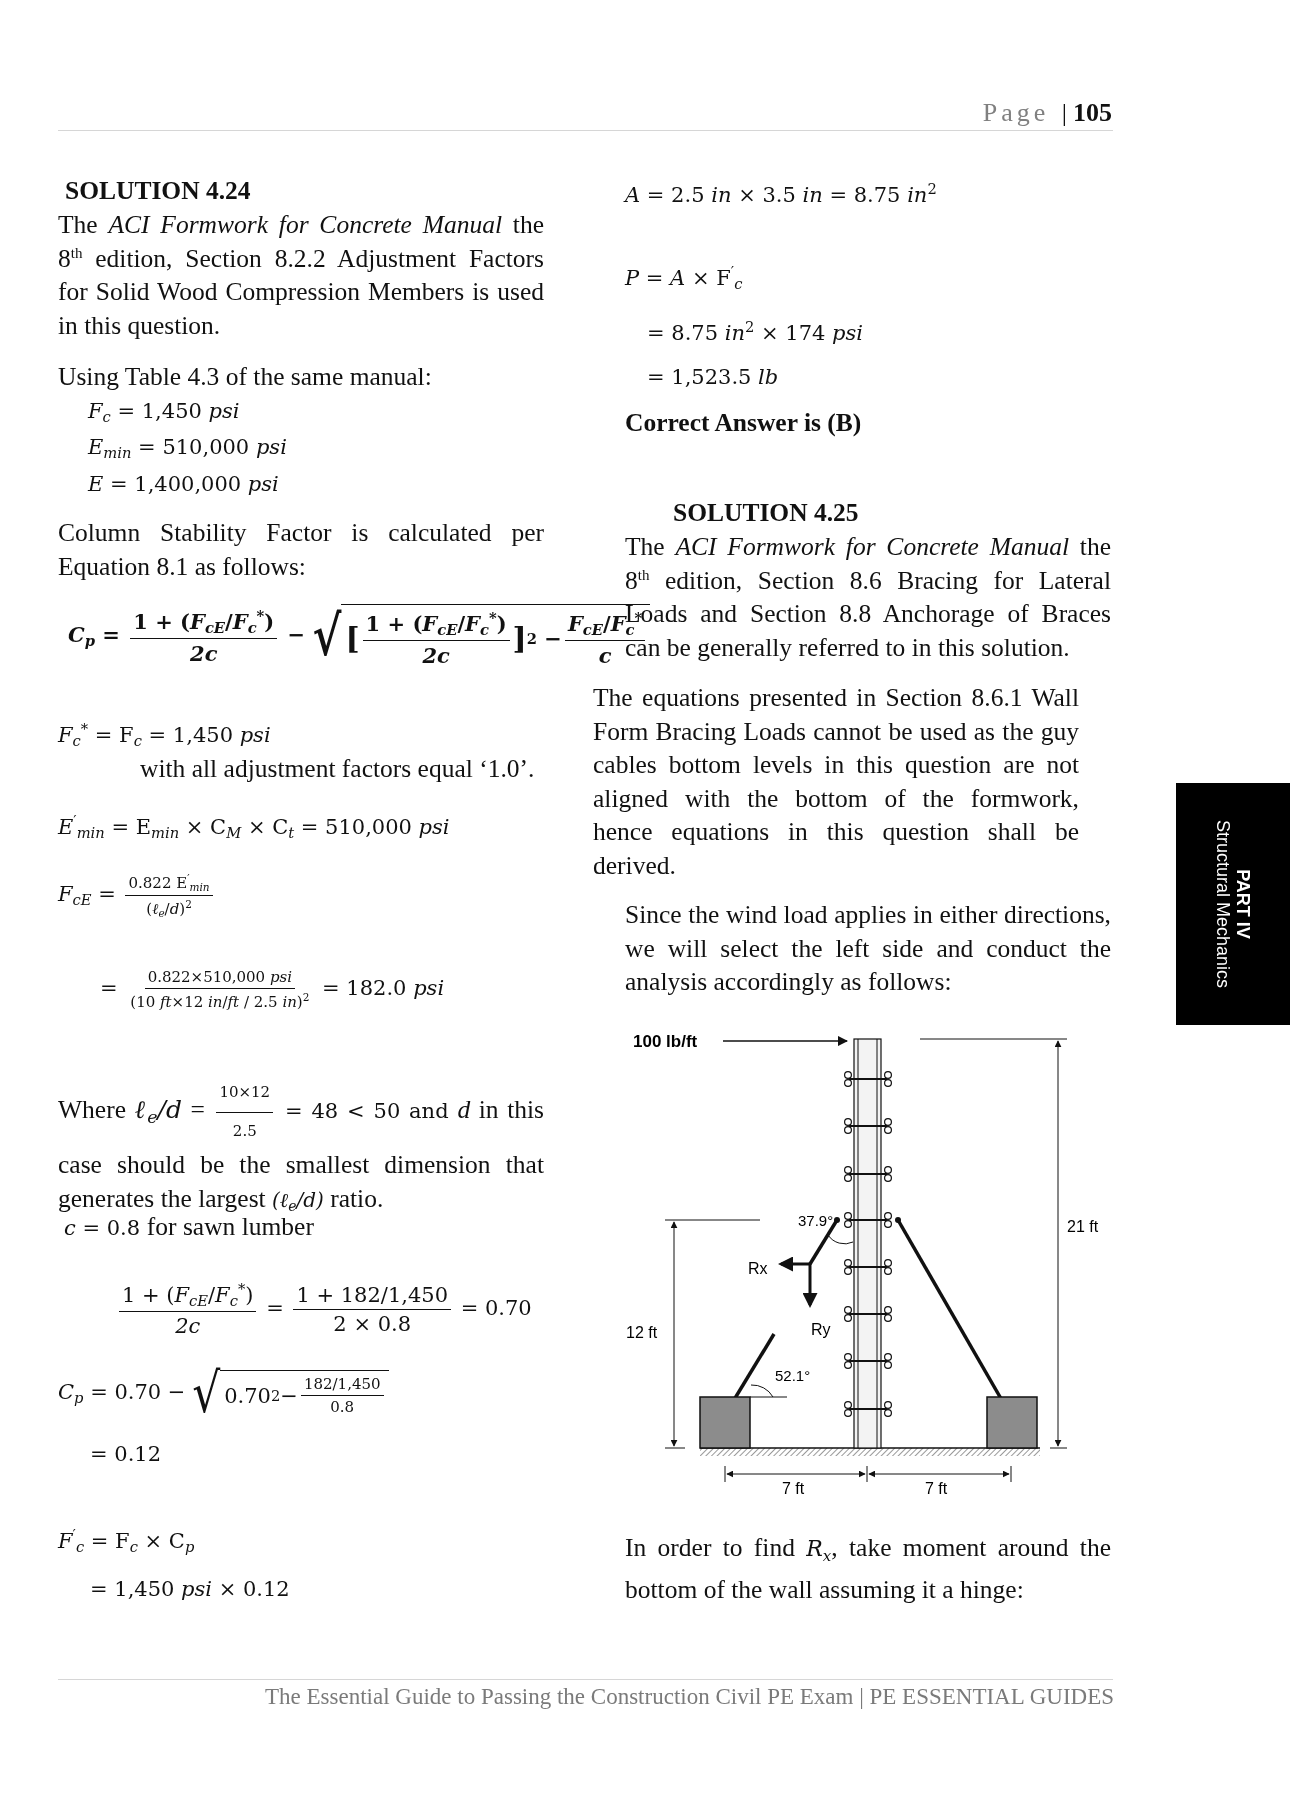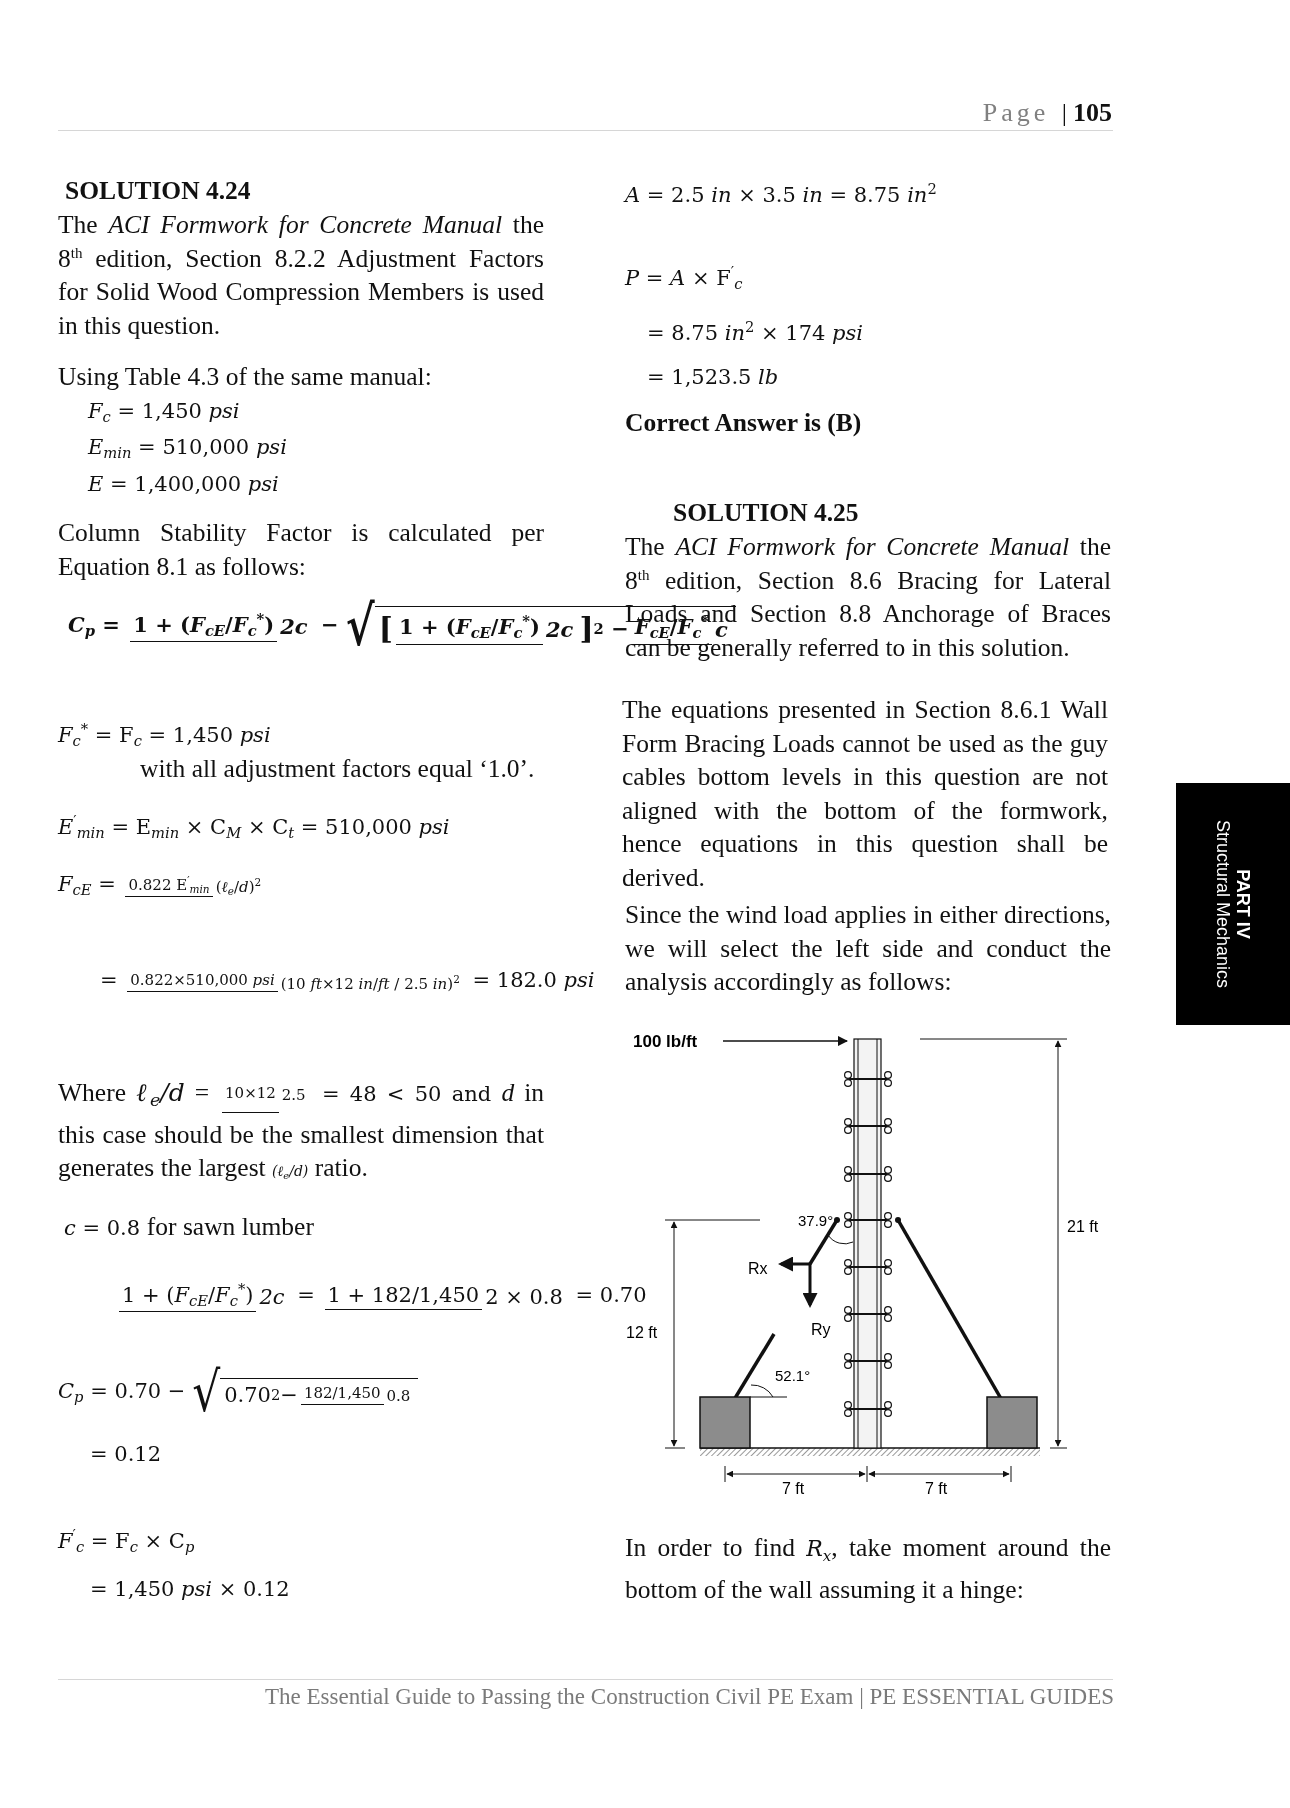--- a/index.html
+++ b/index.html
@@ -22,21 +22,21 @@
   .ftr-rule { left: 58px; top: 1679px; width: 1055px; height: 1px; background: #d6d6d6; }
   .ftr { right: 176px; top: 1684px; font-size: 23px; color: #7a7a7a; }
 
   
   .side-tab { left: 1176px; top: 783px; width: 114px; height: 242px; background: #000; }
   .side-tab-inner { position: absolute; left: 57px; top: 121px; transform: translate(-50%,-50%) rotate(90deg); white-space: nowrap; text-align: center; color: #fff; font-family: "Liberation Sans", sans-serif; line-height: 20px; }
   .side-tab-inner .p1 { font-weight: bold; font-size: 18px; }
   .side-tab-inner .p2 { font-size: 18px; }
 
   
-  .frac { display: inline-flex; flex-direction: row; align-items: center; vertical-align: middle; margin: 0 3px; }
+  .frac { display: inline-flex; flex-direction: column; align-items: center; vertical-align: middle; margin: 0 3px; }
   .frac .n { border-bottom: 1.4px solid #111; padding: 0 3px 2px; }
   .frac .d { padding: 2px 3px 0; }
   .frac.small { font-size: 15px; }
   .sub { font-size: 0.7em; vertical-align: -0.3em; }
   .sup { font-size: 0.7em; vertical-align: 0.55em; }
 
   .sqrt { display: inline-flex; align-items: center; vertical-align: middle; }
   .sqrt .rad { font-size: 44px; transform: scaleY(1.25); line-height: 1; }
   .sqrt .body { border-top: 1.4px solid #111; padding: 4px 2px 0 4px; display: inline-flex; align-items: center; }
 
@@ -114,21 +114,21 @@
       <span class="n"><span>0.822×510,000 </span><span class="mi">psi</span></span>
       <span class="d">(<span>10 </span><span class="mi">ft</span><span>×12</span> <span class="mi">in</span>/<span class="mi">ft</span><span> / 2.5  </span><span class="mi">in</span>)<span class="sup">2</span></span>
     </span>
   <span> = 182.0 </span><span class="mi">psi</span>
 </div>
 
 <div class="abs body-text" style="left:58px; top:1076px; width:486px;">
   <span>Where </span><span class="math mi" style="font-size:25px;">ℓ<span class="sub">e</span>/d</span> = <span class="frac small" style="font-family:'DejaVu Serif',serif;">
       <span class="n">10×12</span>
       <span class="d">2.5</span>
-    </span><span class="math"> = 48 &lt; 50  and </span><i>d</i><span> in this case should be the smallest dimension that generates the largest </span><span class="math mi" style="font-size:14px;">(ℓ<span class="sub">e</span>/d)</span><span> ratio.</span>
+    </span><span class="math"> = 48 &lt; 50  and </span><i>d</i><span> in this case should be the smallest dimension that generates the largest </span><span class="math mi" style="font-size:20px;">(ℓ<span class="sub">e</span>/d)</span><span> ratio.</span>
 </div>
 
 <div class="abs math" style="left:64px; top:1212px;">
   <span class="mi">c</span><span> = 0.8  </span><span class="serif" style="font-size:25.5px;">for sawn lumber</span>
 </div>
 
 <div class="abs math" style="left:116px; top:1280px;">
   <span class="frac">
       <span class="n">1 + (<span class="mi">F</span><span class="sub mi">cE</span>/<span class="mi">F</span><span class="sub mi">c</span><span class="sup">*</span>)</span>
       <span class="d mi">2c</span>
@@ -172,21 +172,21 @@
   <div style="padding-left:22px;"><span>= 1,523.5 </span><span class="mi">lb</span></div>
 </div>
 
 <div class="abs heading" style="left:625px; top:408px;">Correct Answer is (B)</div>
 
 <div class="abs heading" style="left:625px; top:498px;margin-left:48px;">SOLUTION 4.25</div>
 <div class="abs body-text" style="left:625px; top:530px; width:486px;">
   <span>The </span><i>ACI Formwork for Concrete Manual</i><span> the </span><span>8</span><sup class="ord">th</sup><span> edition, Section 8.6 Bracing for Lateral Loads and Section 8.8 Anchorage of Braces can be generally referred to in this solution.</span>
 </div>
 
-<div class="abs body-text" style="left:622px; top:681px; width:486px;margin-top:12px;">The equations presented in Section 8.6.1 Wall Form Bracing Loads cannot be used as the guy cables bottom levels in this question are not aligned with the bottom of the formwork, hence equations in this question shall be derived.</div>
+<div class="abs body-text" style="left:593px; top:681px; width:486px;">The equations presented in Section 8.6.1 Wall Form Bracing Loads cannot be used as the guy cables bottom levels in this question are not aligned with the bottom of the formwork, hence equations in this question shall be derived.</div>
 <div class="abs body-text" style="left:625px; top:898px; width:486px;">Since the wind load applies in either directions, we will select the left side and conduct the analysis accordingly as follows:</div>
 
 <svg class="abs" style="left:615px; top:1020px;" width="500" height="490" viewBox="0 0 500 490">
   <defs>
     <pattern id="hatch" width="4" height="4" patternUnits="userSpaceOnUse" patternTransform="rotate(45)">
       <line x1="0" y1="0" x2="0" y2="4" stroke="#333" stroke-width="1"></line>
     </pattern>
     <marker id="arr" viewBox="0 0 10 10" refX="9" refY="5" markerWidth="7" markerHeight="7" orient="auto-start-reverse">
       <path d="M0,0 L10,5 L0,10 z" fill="#111"></path>
     </marker>

